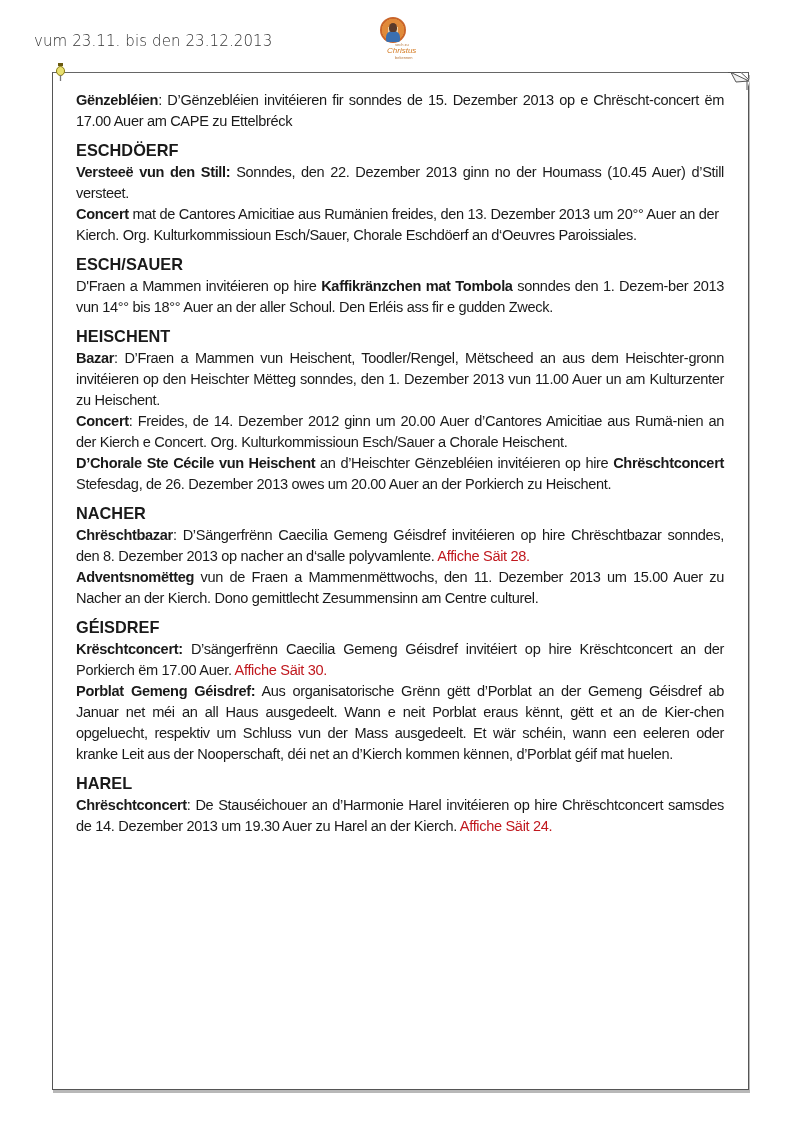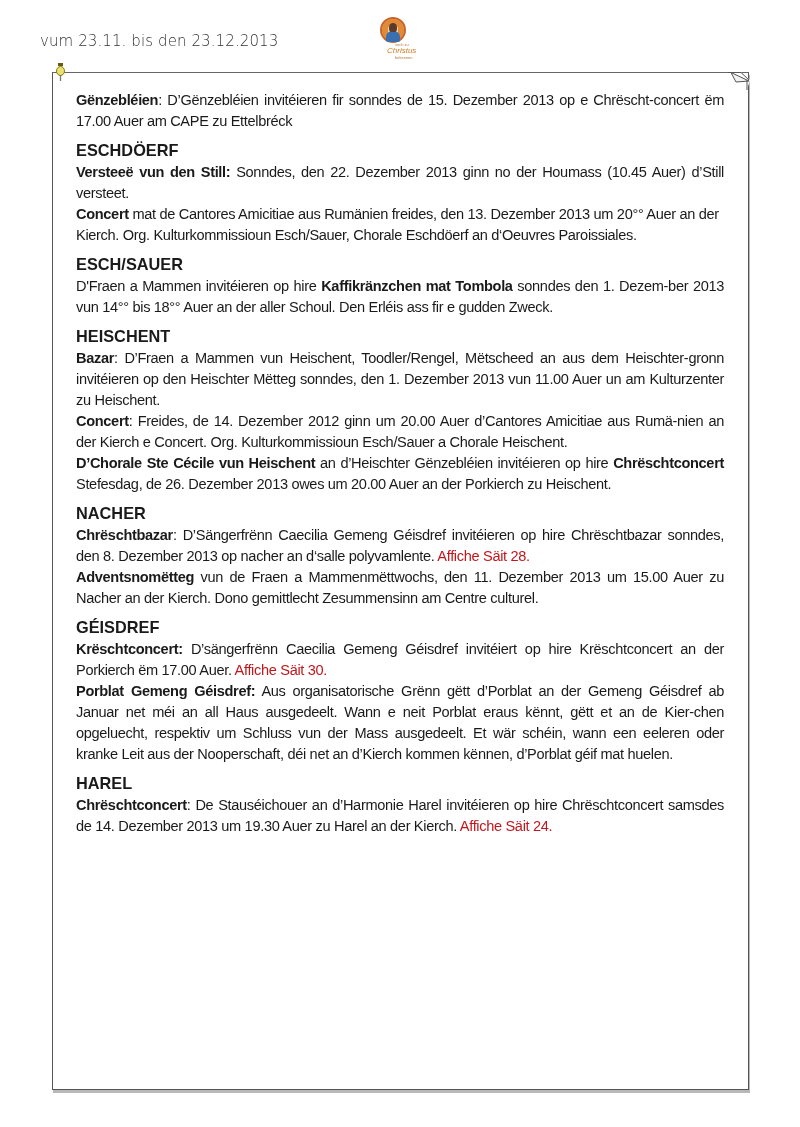--- a/index.html
+++ b/index.html
@@ -1,18 +1,18 @@
 <!DOCTYPE html>
 <html><head>
   <meta charset="utf-8">
   <style>
     html, body { margin: 0; padding: 0; background: #ffffff; }
     body { width: 800px; height: 1127px; position: relative; overflow: hidden;
            font-family: "Liberation Sans", sans-serif; color: #1a1a1a; }
-    .header-date { position: absolute; left: 40px; top: 32px; font-size: 15px; color: #333;
+    .header-date { position: absolute; left: 34px; top: 32px; font-size: 15px; color: #333;
                    letter-spacing: 0.1px; font-family: "DejaVu Sans", sans-serif; font-weight: 300; }
     .page-num { position: absolute; right: 58px; top: 30px; font-size: 19px; font-weight: bold; color: #333; margin-top: 41px; }
     .logo { position: absolute; left: 378px; top: 15px; width: 48px; height: 52px; }
     .logo .disc { position: absolute; left: 2px; top: 2px; width: 26px; height: 26px; border-radius: 50%;
                   background: radial-gradient(circle at 50% 50%, #f2d2a2 0 28%, #e08a3a 30% 60%, #c9642a 62% 100%); }
     .logo .figure { position: absolute; left: 11px; top: 8px; width: 8px; height: 9px; border-radius: 50% 50% 40% 40%;
                     background: #5a3a2a; }
     .logo .robe { position: absolute; left: 8px; top: 16px; width: 14px; height: 11px; border-radius: 6px 6px 2px 2px;
                   background: #3a6fb0; }
     .logo .t1 { position: absolute; left: 17px; top: 27px; font-size: 4px; color: #b9773a; }

